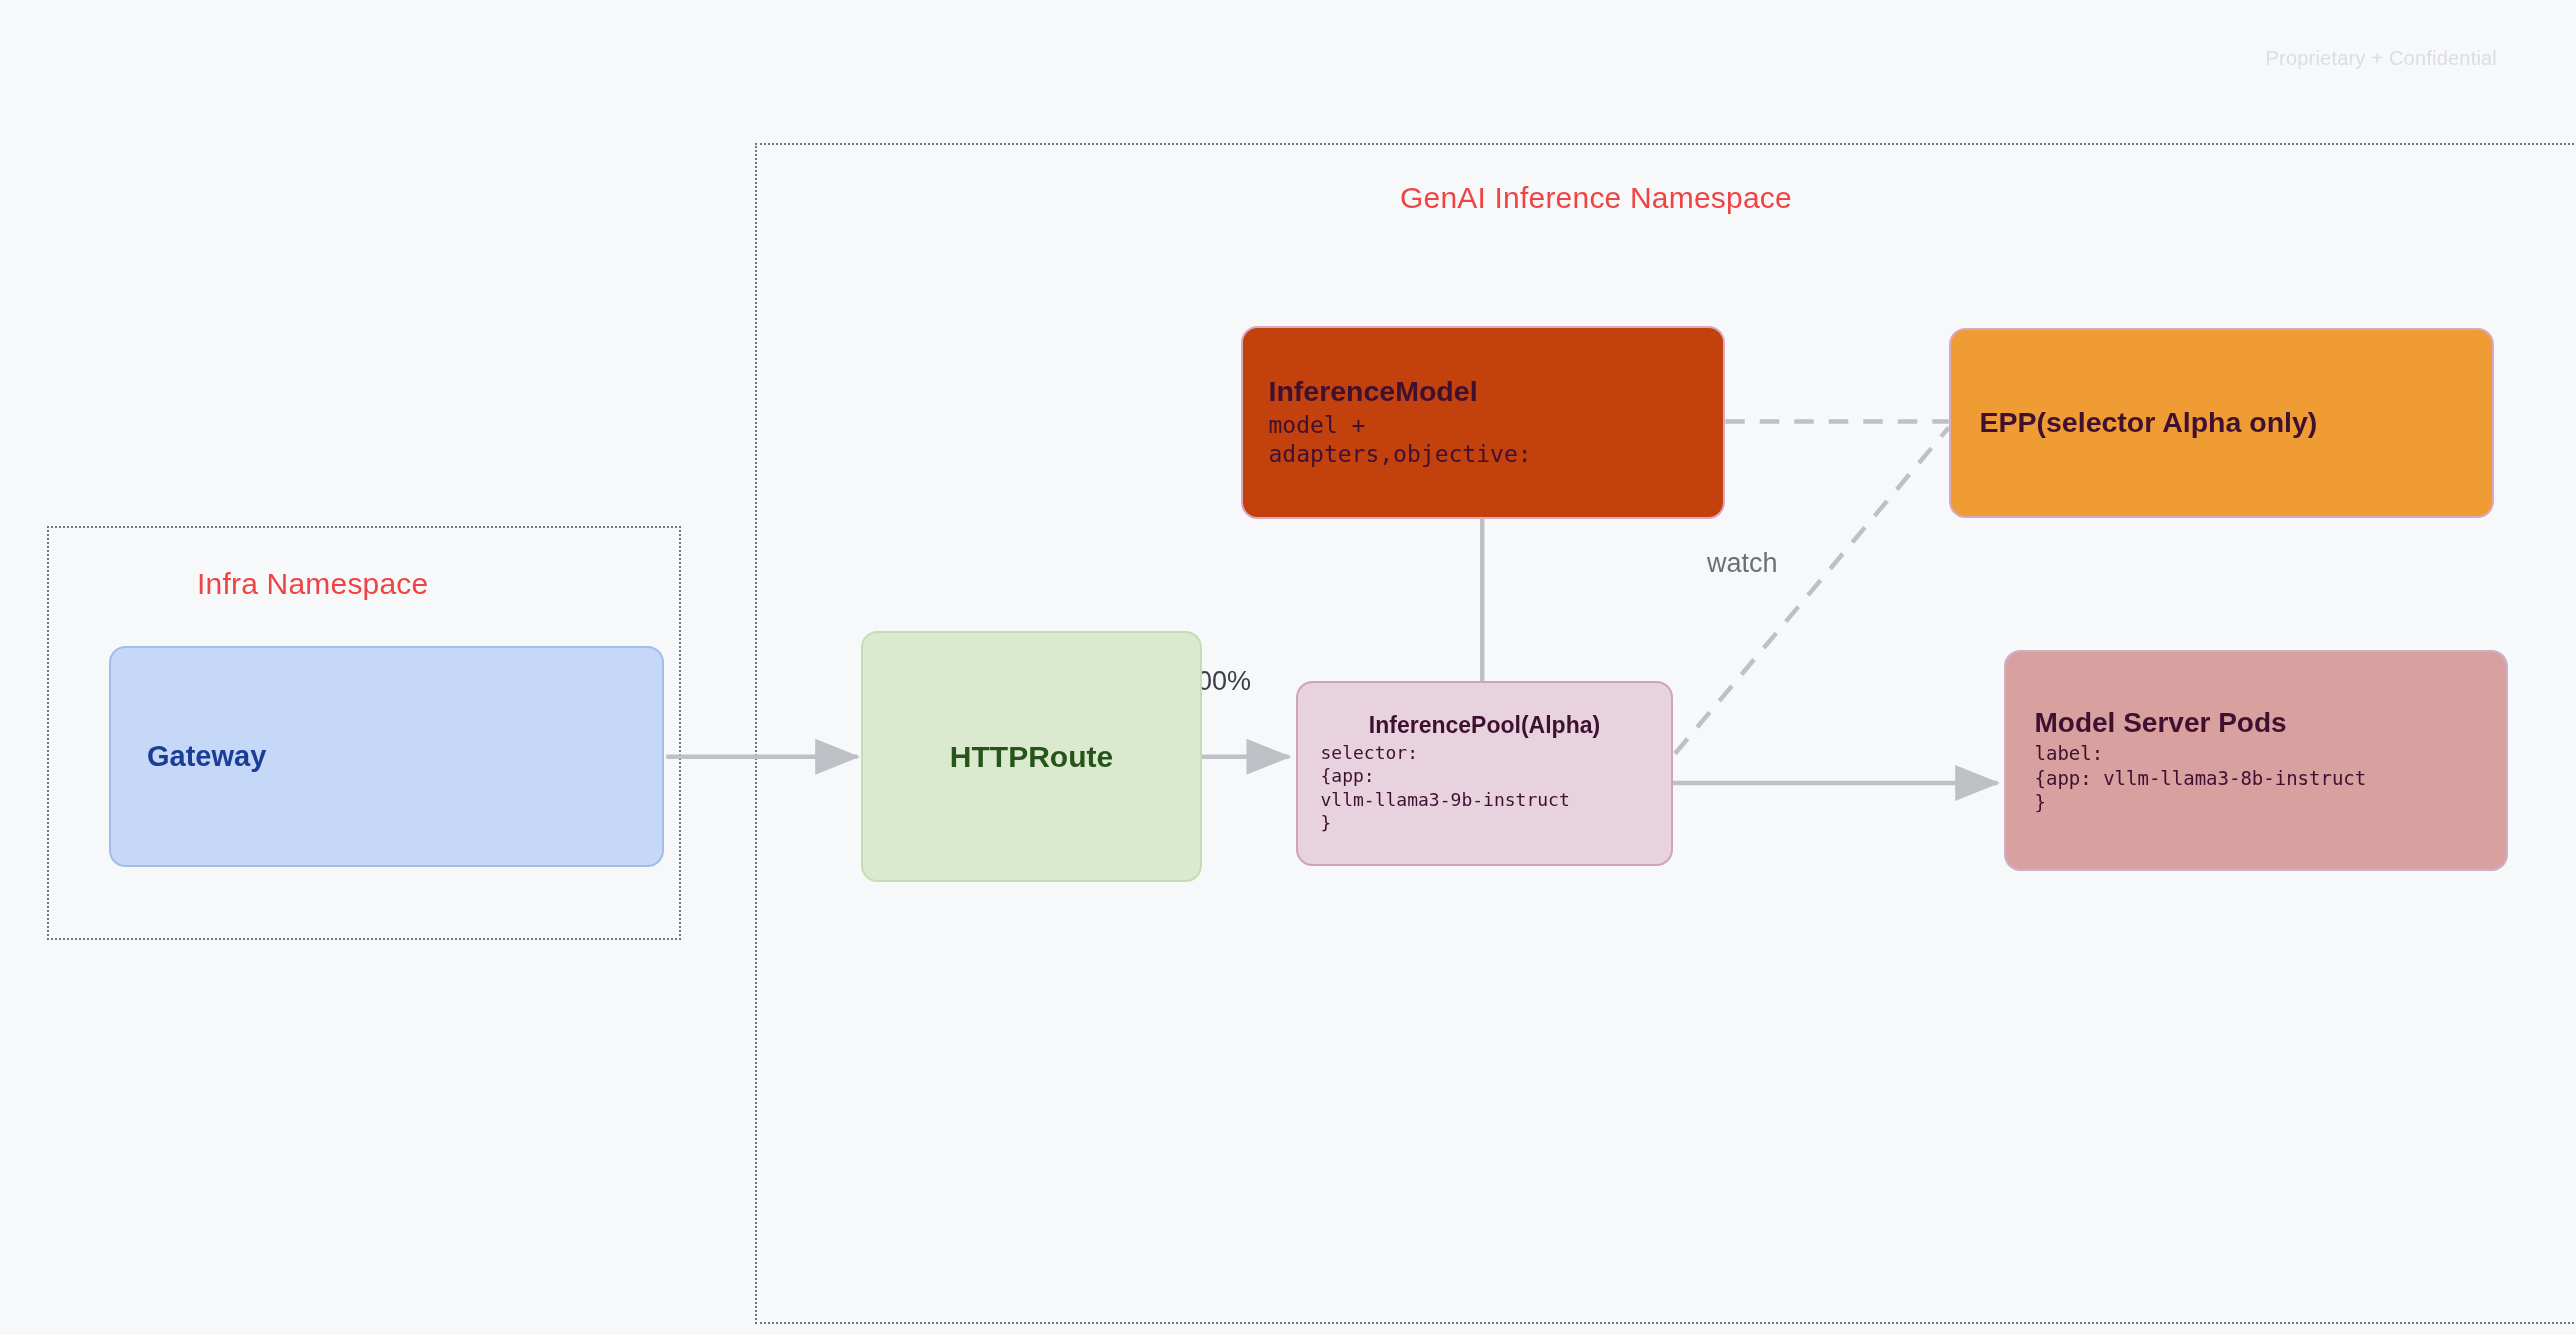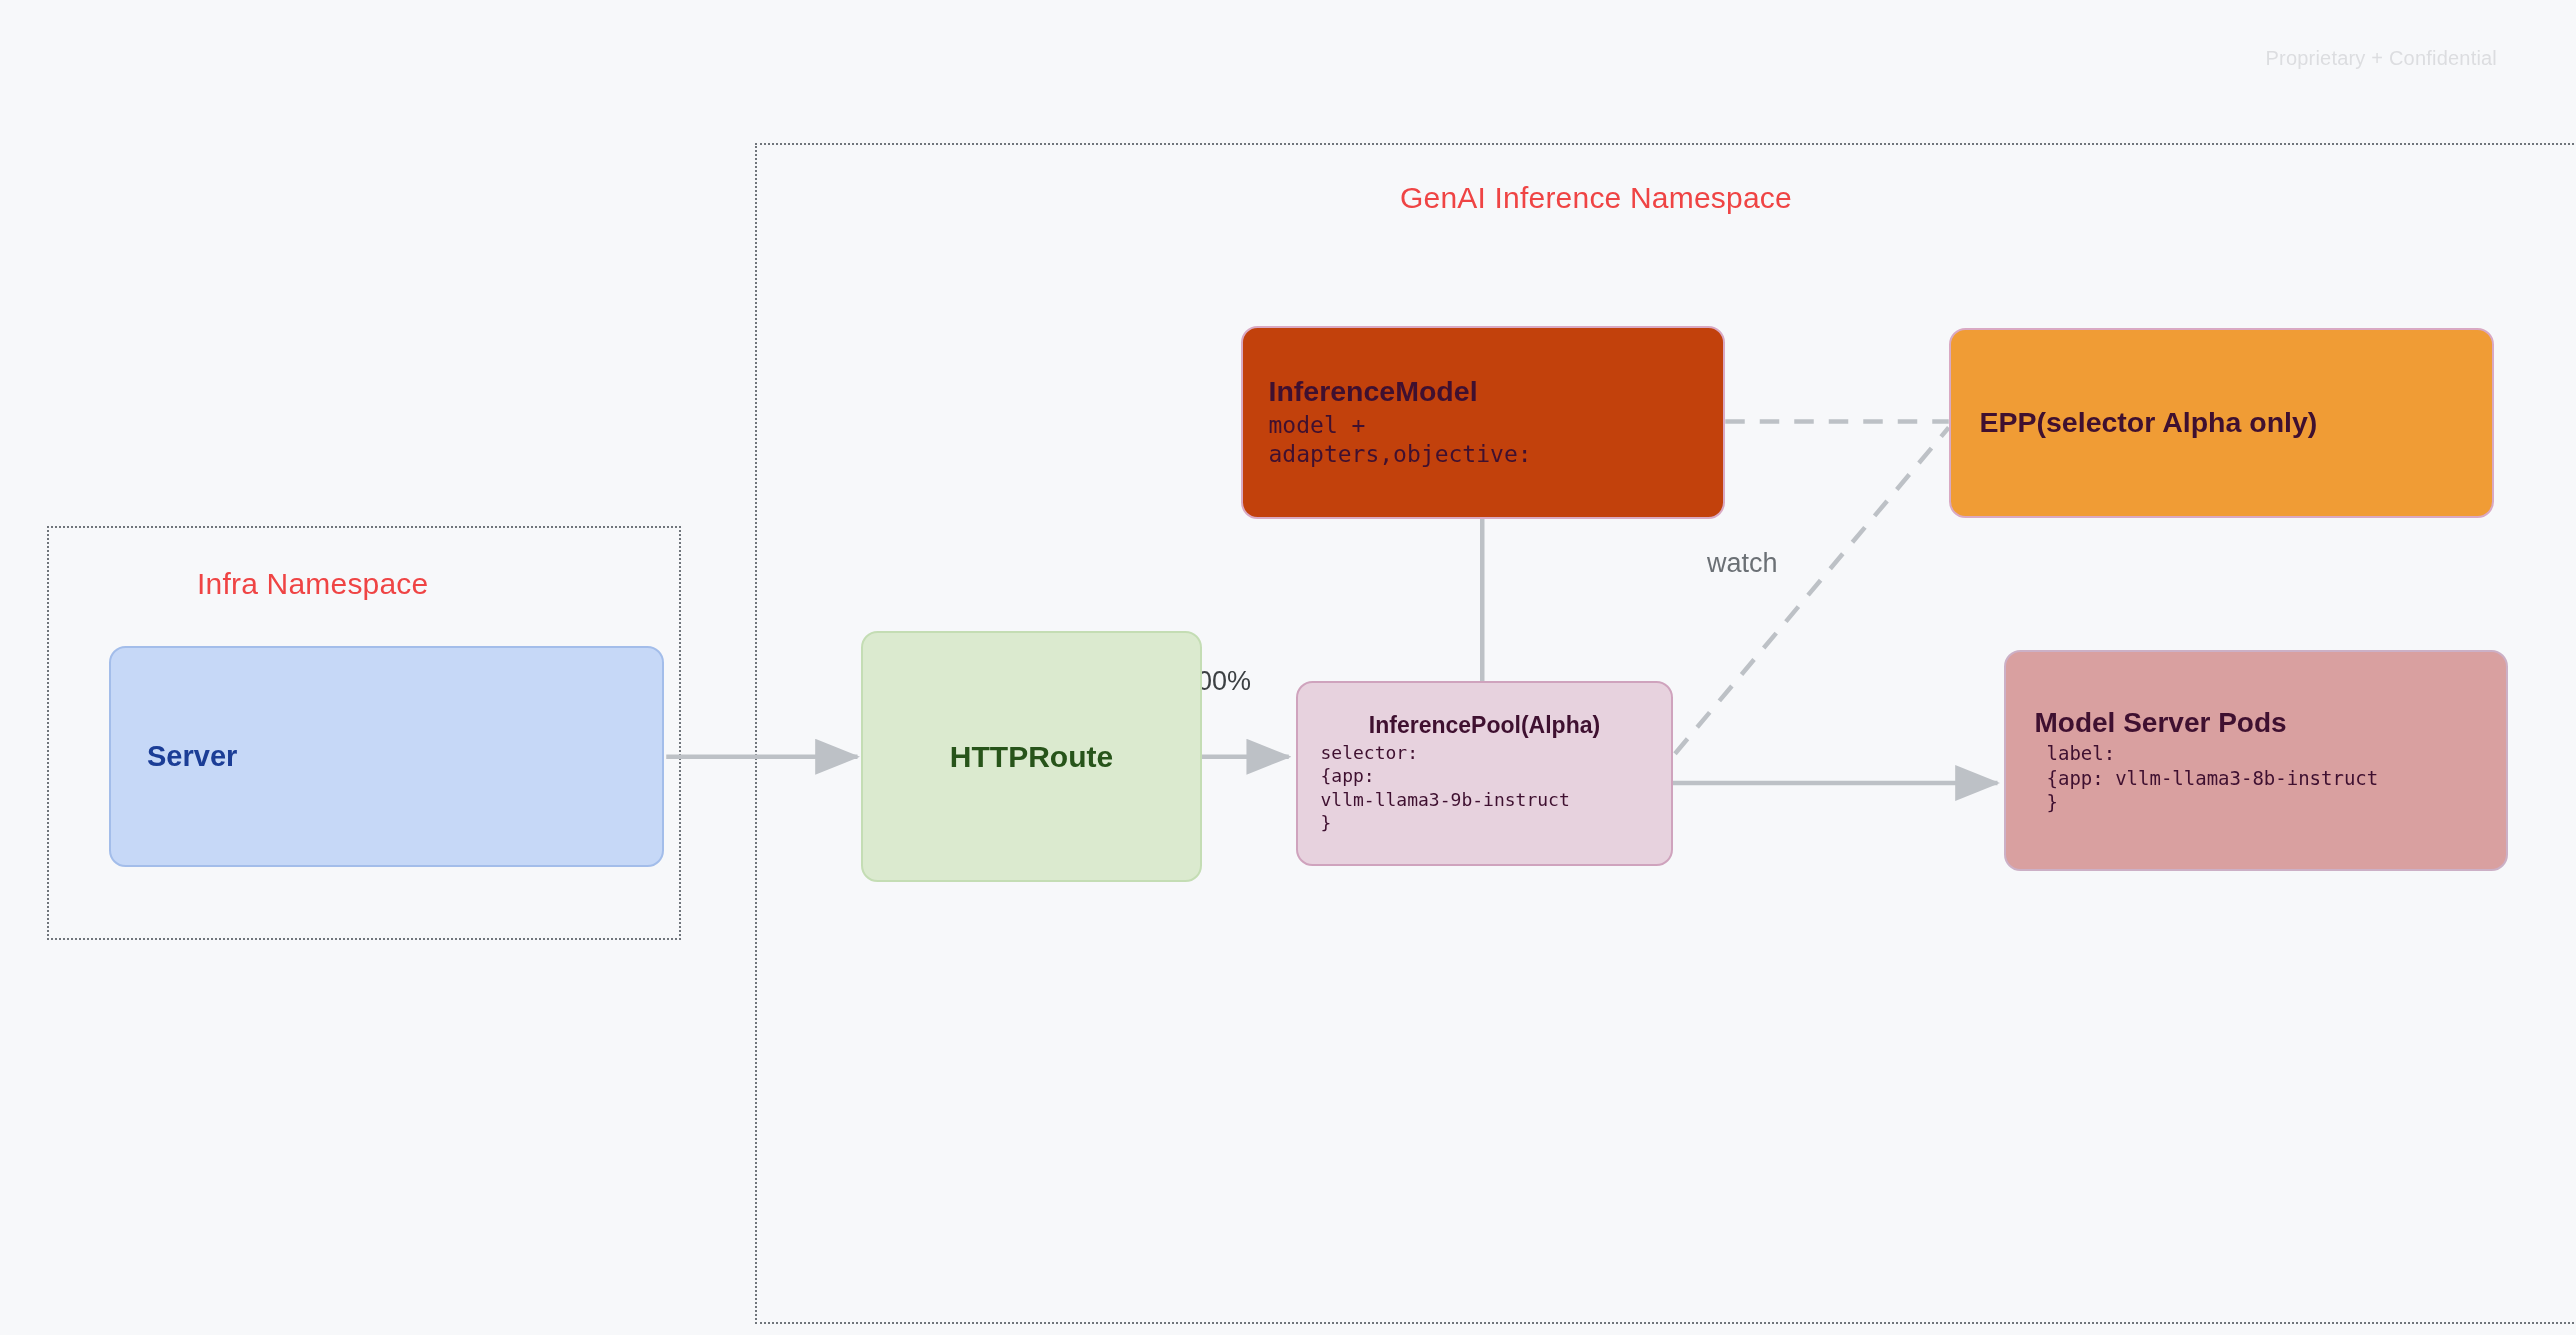--- a/index.html
+++ b/index.html
@@ -141,21 +141,20 @@
     padding: 0 28.5px;
   }
   .n-pods .title {
     color: #3f1030;
     font-size: 28px;
     margin-bottom: 3px;
   }
   .n-pods .sub {
     color: #3f1030;
     font-size: 19px;
-    margin-left: 12px;
   }
 
   
   .edge-layer {
     position: absolute;
     left: 0;
     top: 0;
     width: 2576px;
     height: 1335px;
     pointer-events: none;
@@ -200,21 +199,21 @@
 
     <line x1="2300" y1="562" x2="2598" y2="562" stroke="#bdc1c6" stroke-width="6" stroke-dasharray="26 20"></line>
 
     <line x1="2233" y1="1005" x2="2598" y2="570" stroke="#bdc1c6" stroke-width="6" stroke-dasharray="26 20"></line>
   </svg>
 
   <div class="edge-label" style="left:1182px; top:666px;">100%</div>
   <div class="edge-label muted" style="left:1707px; top:548px;">watch</div>
 
   <div class="node n-gateway" style="left:109px; top:646px; width:555px; height:221px;">
-    <div class="title">Server</div>
+    <div class="title">Gateway</div>
   </div>
 
   <div class="node n-httproute" style="left:861px; top:631px; width:341px; height:251px;">
     <div class="title">HTTPRoute</div>
   </div>
 
   <div class="node n-inferencemodel" style="left:1241px; top:326px; width:484px; height:193px;">
     <div class="title">InferenceModel</div>
     <div class="sub">model +
 adapters,objective:</div>

